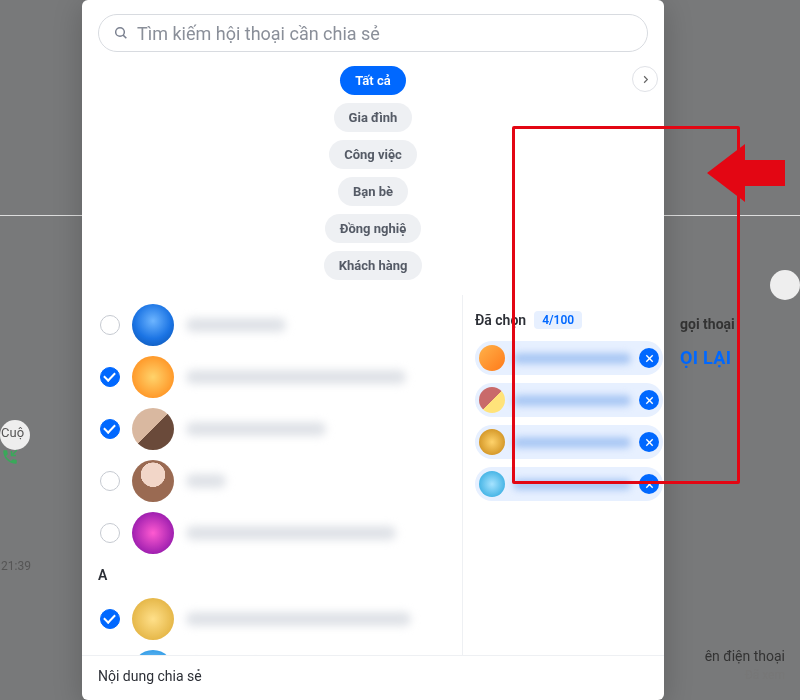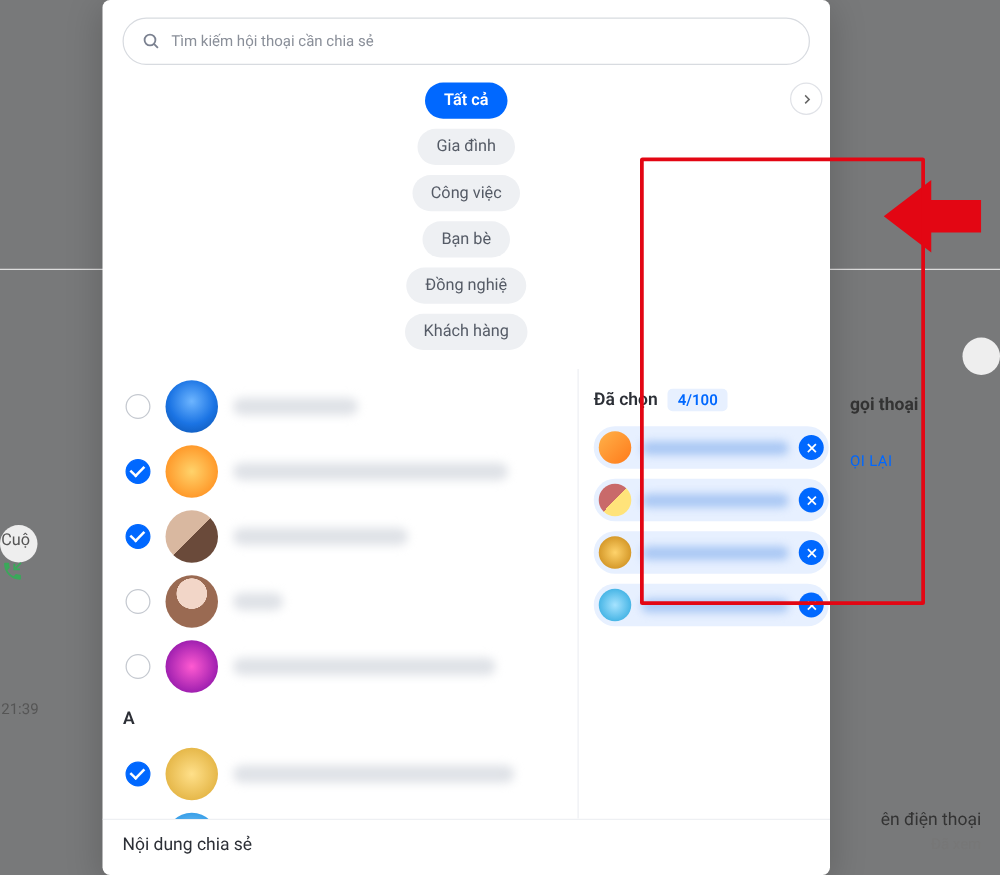--- a/index.html
+++ b/index.html
@@ -5,38 +5,38 @@
     * { margin:0; padding:0; box-sizing:border-box; font-family:-apple-system,BlinkMacSystemFont,"Segoe UI",Roboto,sans-serif; }
     body { width:800px; height:700px; overflow:hidden; position:relative; background:#f0f2f5; }
     .backdrop { position:absolute; inset:0; background:rgba(0,0,0,0.5); }
     .bg-strip { position:absolute; left:0; top:215px; width:100%; height:1px; background:#ddd; }
     .bg-left { position:absolute; left:1px; top:425px; font-size:13px; color:#555; }
     .bg-left .time { margin-top:90px; font-size:12px; color:#555; }
     .bg-avatar-left { position:absolute; left:0; top:420px; width:30px; height:30px; border-radius:50%; background:#eee; }
     .bg-right { position:absolute; right:0; top:260px; width:120px; padding:10px 0; text-align:left; }
     .bg-right .call-avt { width:30px; height:30px; border-radius:50%; background:#eee; margin-left:auto; margin-bottom:8px; }
     .bg-right .txt-call { color:#333; font-size:14px;font-weight:bold; }
-    .bg-right .lbl-back { color:#0068ff; font-weight:400; font-size:12px; margin-top:30px; letter-spacing:0.3px; }
+    .bg-right .lbl-back { color:#0068ff; font-weight:700; font-size:18px; margin-top:15px; letter-spacing:0.3px; }
     .bg-bottom-right { position:absolute; right:15px; bottom:18px; text-align:right; }
     .bg-bottom-right .msg { font-size:14px; color:#333; }
     .bg-bottom-right .seen { font-size:12px; color:#777; margin-top:4px; }
 
     .arrow { position:absolute; right:15px; top:140px; }
     .arrow svg { display:block; }
 
     .modal { position:absolute; left:82px; top:0; width:582px; height:700px; background:#fff; border-radius:6px; box-shadow:0 6px 30px rgba(0,0,0,0.2); display:flex; flex-direction:column; overflow:hidden; }
 
     .search-wrap { padding:14px 16px 10px; }
     .search { display:flex; align-items:center; height:38px; border:1px solid #d8dbe0; border-radius:20px; padding:0 14px; background:#fff; }
     .search .icn { color:#7b8190; margin-right:8px; display:flex; }
-    .search input { border:0; outline:0; font-size:12px; flex:1; background:transparent; color:#1d4ed8; }
+    .search input { border:0; outline:0; font-size:18px; flex:1; background:transparent; color:#1d4ed8; }
     .search input::placeholder { color:#8a8f99; }
 
     .tabs { display:flex; align-items:center; gap:8px; padding:4px 16px 14px; position:relative;flex-direction:column; }
-    .tab { border:0; background:#eef0f3; color:#555b66; font-size:13px; padding:7px 15px; border-radius:16px; cursor:pointer; white-space:nowrap; }
+    .tab { border:0; background:#eef0f3; color:#555b66; font-size:13px; padding:7px 15px; border-radius:16px; cursor:pointer; white-space:nowrap;font-weight:bold; }
     .tab.on { background:#0068ff; color:#fff; font-weight:600; }
     .tabs .next { width:26px; height:26px; border-radius:50%; background:#fff; border:1px solid #e0e2e7; display:flex; align-items:center; justify-content:center; position:absolute; right:6px; top:4px; color:#666; cursor:pointer; }
 
     .body { flex:1; display:flex; overflow:hidden; border-top:1px solid transparent; }
     .left { flex:1; padding:4px 10px 0 16px; overflow-y:auto; }
     .left::-webkit-scrollbar { width:6px; }
     .left::-webkit-scrollbar-thumb { background:#c5c9d0; border-radius:3px; }
     .sect { font-size:14px; font-weight:600; color:#2c2f36; margin:8px 0 10px; }
     .row { display:flex; align-items:center; padding:5px 2px; cursor:pointer; }
     .chk { width:20px; height:20px; border:1.6px solid #c5c9d0; border-radius:50%; margin-right:12px; flex:none; position:relative; }

